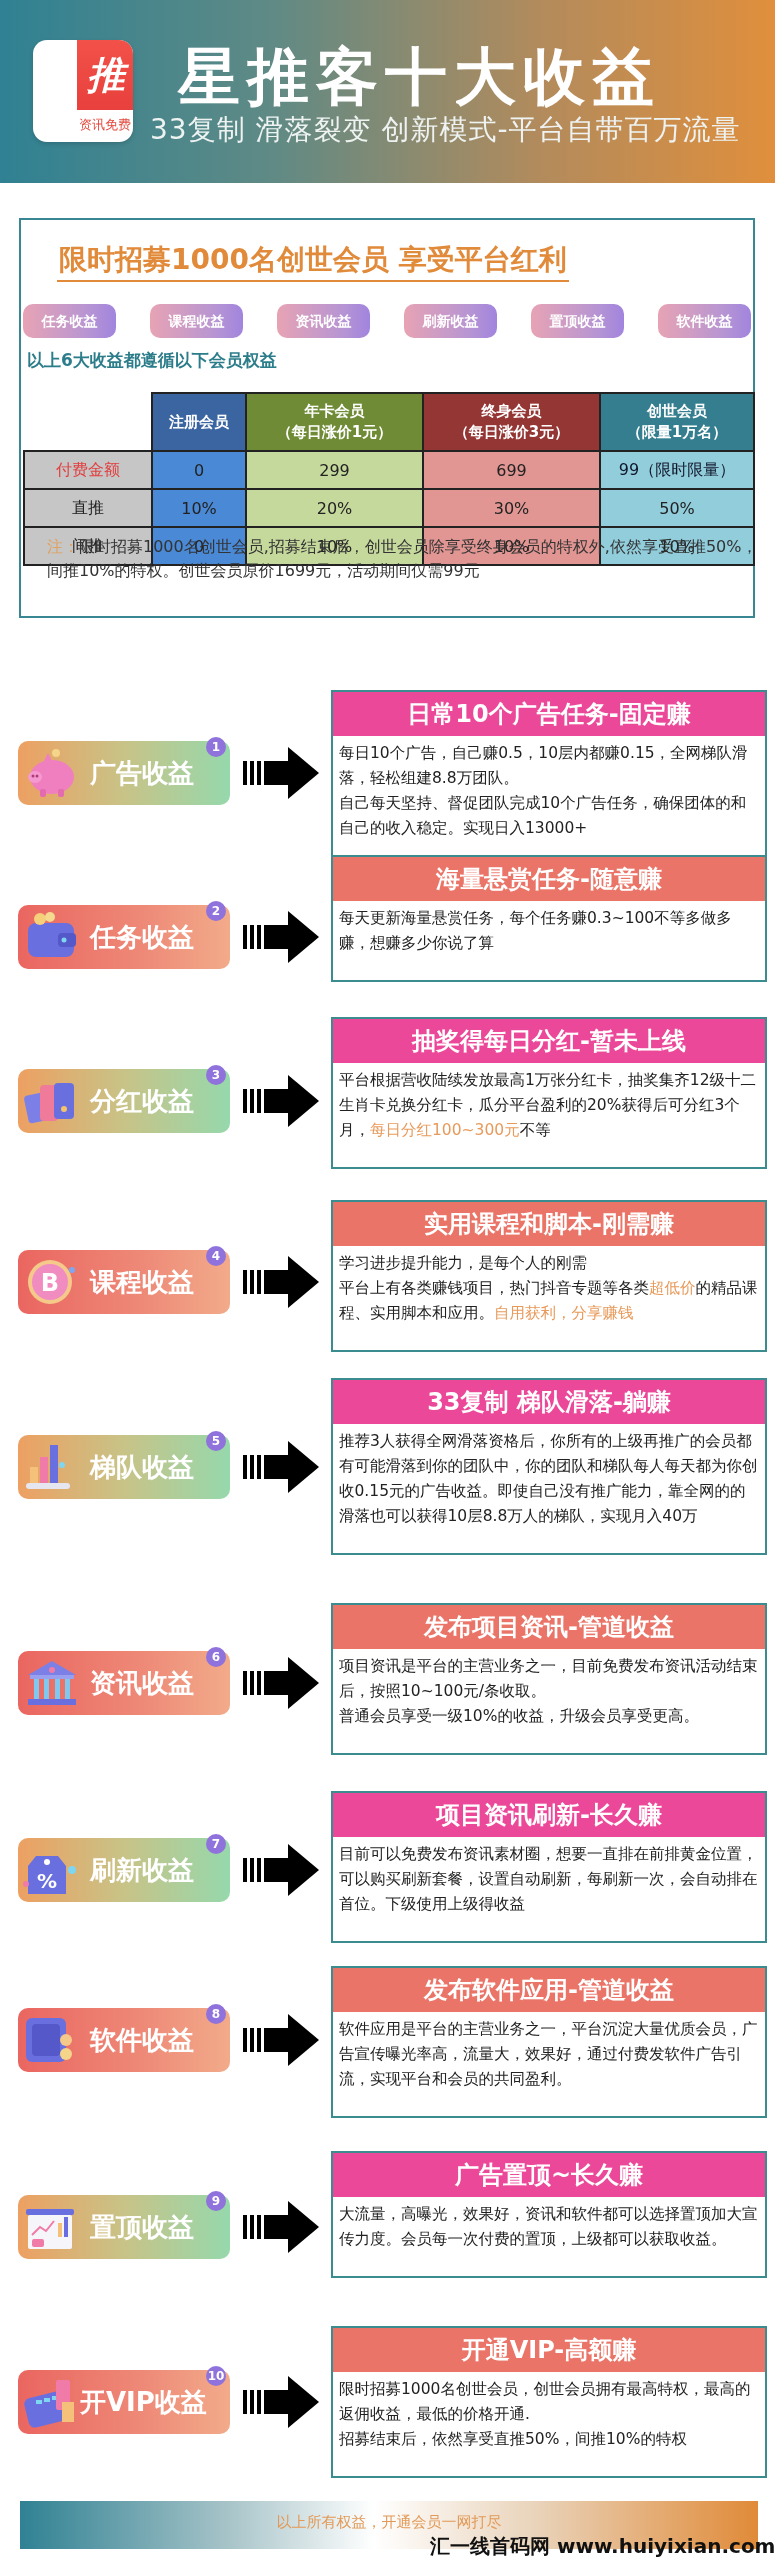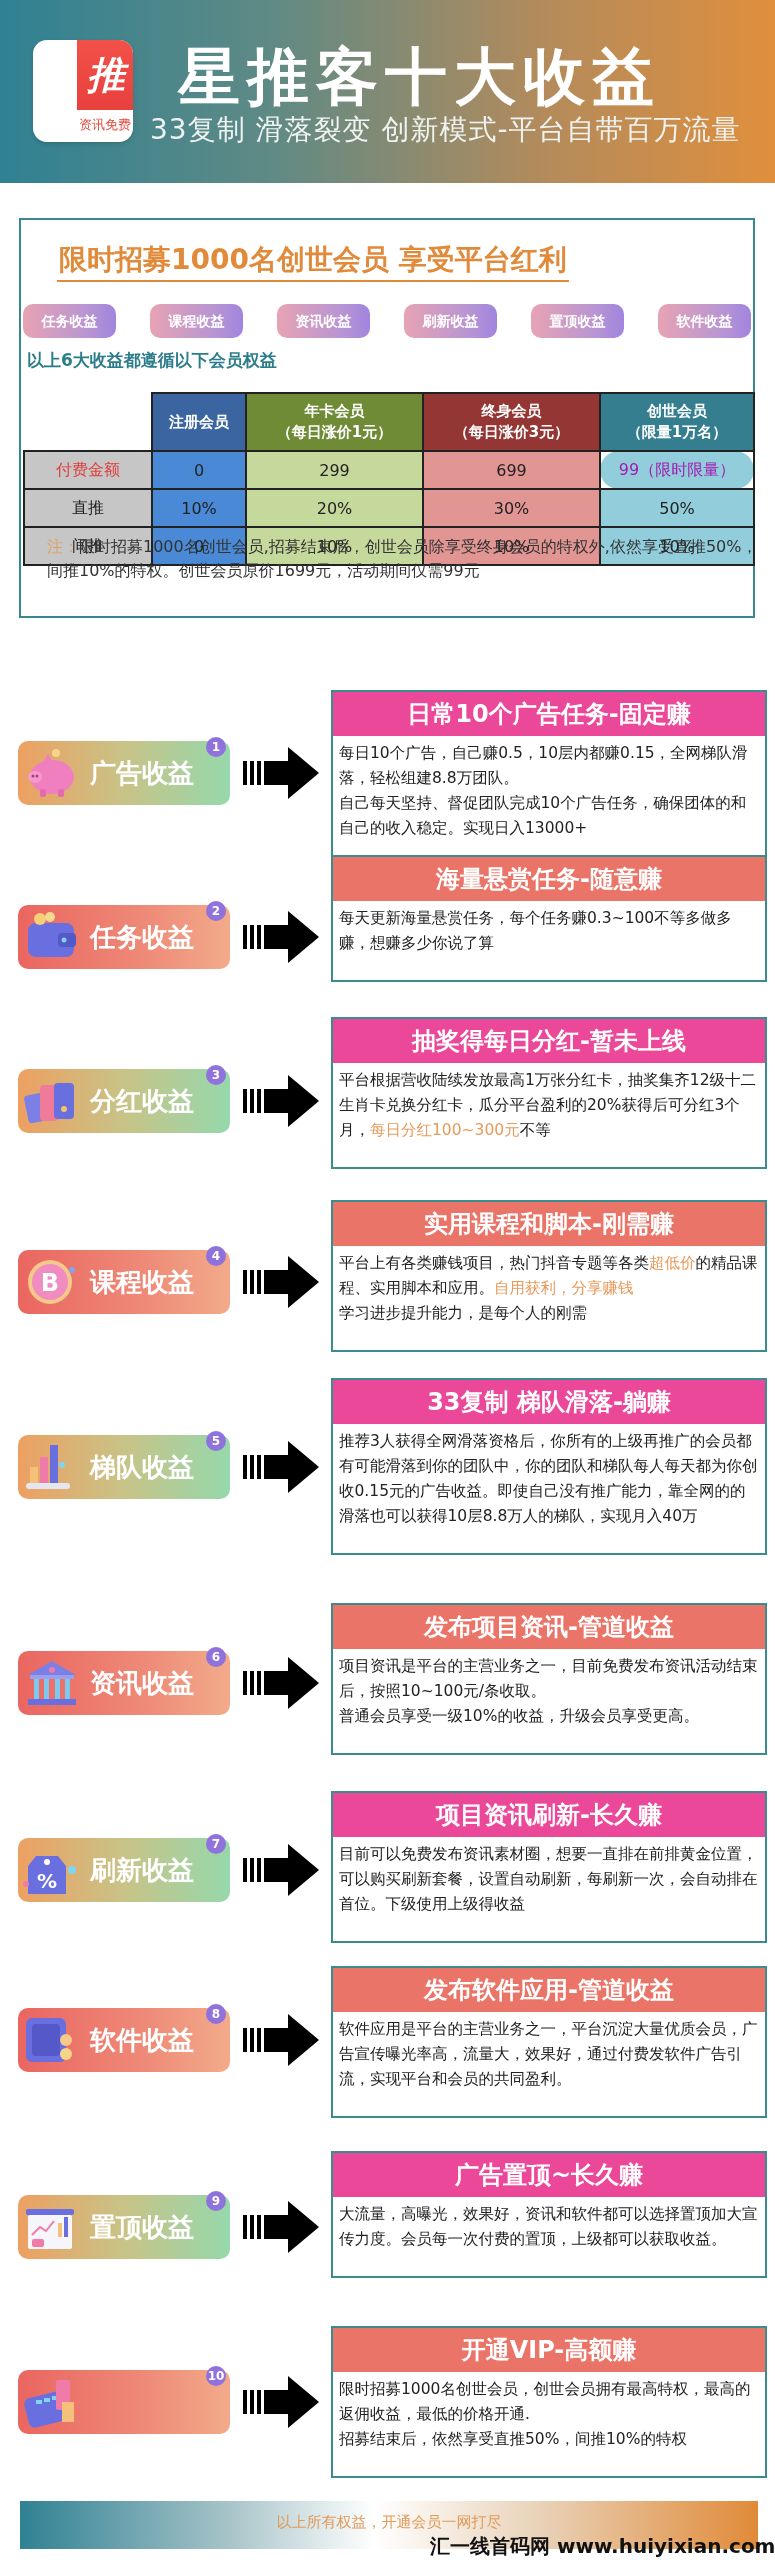--- a/index.html
+++ b/index.html
@@ -70,21 +70,21 @@
   .tbl .rowhead { background: #c6c6c6; }
   .tbl .rowhead.red { color: #e13f3f; }
   .c-reg { background: #4a89d6; }
   .c-year { background: #c6d99d; }
   .c-life { background: #e19693; }
   .c-gen { background: #92cddc; }
   .h-reg { background: #3a65a0 !important; }
   .h-year { background: #6f8b35 !important; }
   .h-life { background: #933634 !important; }
   .h-gen { background: #347e90 !important; }
-  .tbl td.red-text { color: #a21caf; border-radius: 19px; }
+  .tbl td.red-text { color: #0f172a; }
   .footnote {
     position: absolute; left: 6px; top: 315px; width: 724px; font-size: 16px; line-height: 24px; color: #333; margin-left: 20px;
   }
   .footnote .lbl { color: #e0a060; }
 
   
   .row { position: absolute; left: 0; width: 775px; }
   .pill {
     position: absolute; left: 18px; width: 212px; height: 64px; border-radius: 10px;
     color: #fff; font-weight: bold; font-size: 26px; line-height: 64px;
@@ -302,22 +302,22 @@
       <div class="arrow" style="top: 52px;"><svg viewBox="0 0 76 60" width="76" height="60">
           <rect x="0" y="18" width="4" height="24" fill="#000"></rect>
           <rect x="7" y="18" width="4" height="24" fill="#000"></rect>
           <rect x="14" y="18" width="4" height="24" fill="#000"></rect>
           <rect x="21" y="18" width="24" height="24" fill="#000"></rect>
           <polygon points="45,4 76,30 45,56" fill="#000"></polygon>
         </svg></div>
       <div class="card" style="top: 0px;">
         <div class="card-head coral">实用课程和脚本-刚需赚</div>
         <div class="card-body">
+          <div><span>学习进步提升能力，是每个人的刚需</span></div>
           <div><span>平台上有各类赚钱项目，热门抖音专题等各类</span><span class="hl">超低价</span><span>的精品课程、实用脚本和应用。</span><span class="hl">自用获利，分享赚钱</span></div>
-          <div><span>学习进步提升能力，是每个人的刚需</span></div>
         </div>
       </div>
     </div>
     <div class="row" style="top: 1378px;">
       <div class="pill green" style="top: 57px;">
         <span class="pill-icon"><svg viewBox="0 0 60 52" width="60" height="52">
             <rect x="4" y="42" width="44" height="6" rx="3" fill="#e6e6f0"></rect>
             <rect x="8" y="26" width="8" height="16" fill="#f5c07a"></rect>
             <rect x="18" y="16" width="8" height="26" fill="#f07aa8"></rect>
             <rect x="28" y="4" width="8" height="38" fill="#6a6fe0"></rect>
@@ -451,20 +451,21 @@
     <div class="row" style="top: 2326px;">
       <div class="pill red" style="top: 44px;">
         <span class="pill-icon"><svg viewBox="0 0 60 52" width="60" height="52">
             <rect x="4" y="18" width="44" height="30" rx="6" fill="#6a6fe0" transform="rotate(-14 26 33)"></rect>
             <rect x="14" y="24" width="6" height="4" fill="#7fd6f0"></rect>
             <rect x="22" y="22" width="6" height="4" fill="#7fd6f0"></rect>
             <rect x="30" y="20" width="6" height="4" fill="#7fd6f0"></rect>
             <rect x="34" y="4" width="14" height="30" rx="2" fill="#f07aa8"></rect>
             <rect x="40" y="26" width="12" height="20" fill="#f5c07a"></rect>
           </svg></span>
+        <span class="pill-label" style="left: 62px;">开VIP收益</span>
         <span class="badge">10</span>
       </div>
       <div class="arrow" style="top: 46px;"><svg viewBox="0 0 76 60" width="76" height="60">
           <rect x="0" y="18" width="4" height="24" fill="#000"></rect>
           <rect x="7" y="18" width="4" height="24" fill="#000"></rect>
           <rect x="14" y="18" width="4" height="24" fill="#000"></rect>
           <rect x="21" y="18" width="24" height="24" fill="#000"></rect>
           <polygon points="45,4 76,30 45,56" fill="#000"></polygon>
         </svg></div>
       <div class="card" style="top: 0px;">

